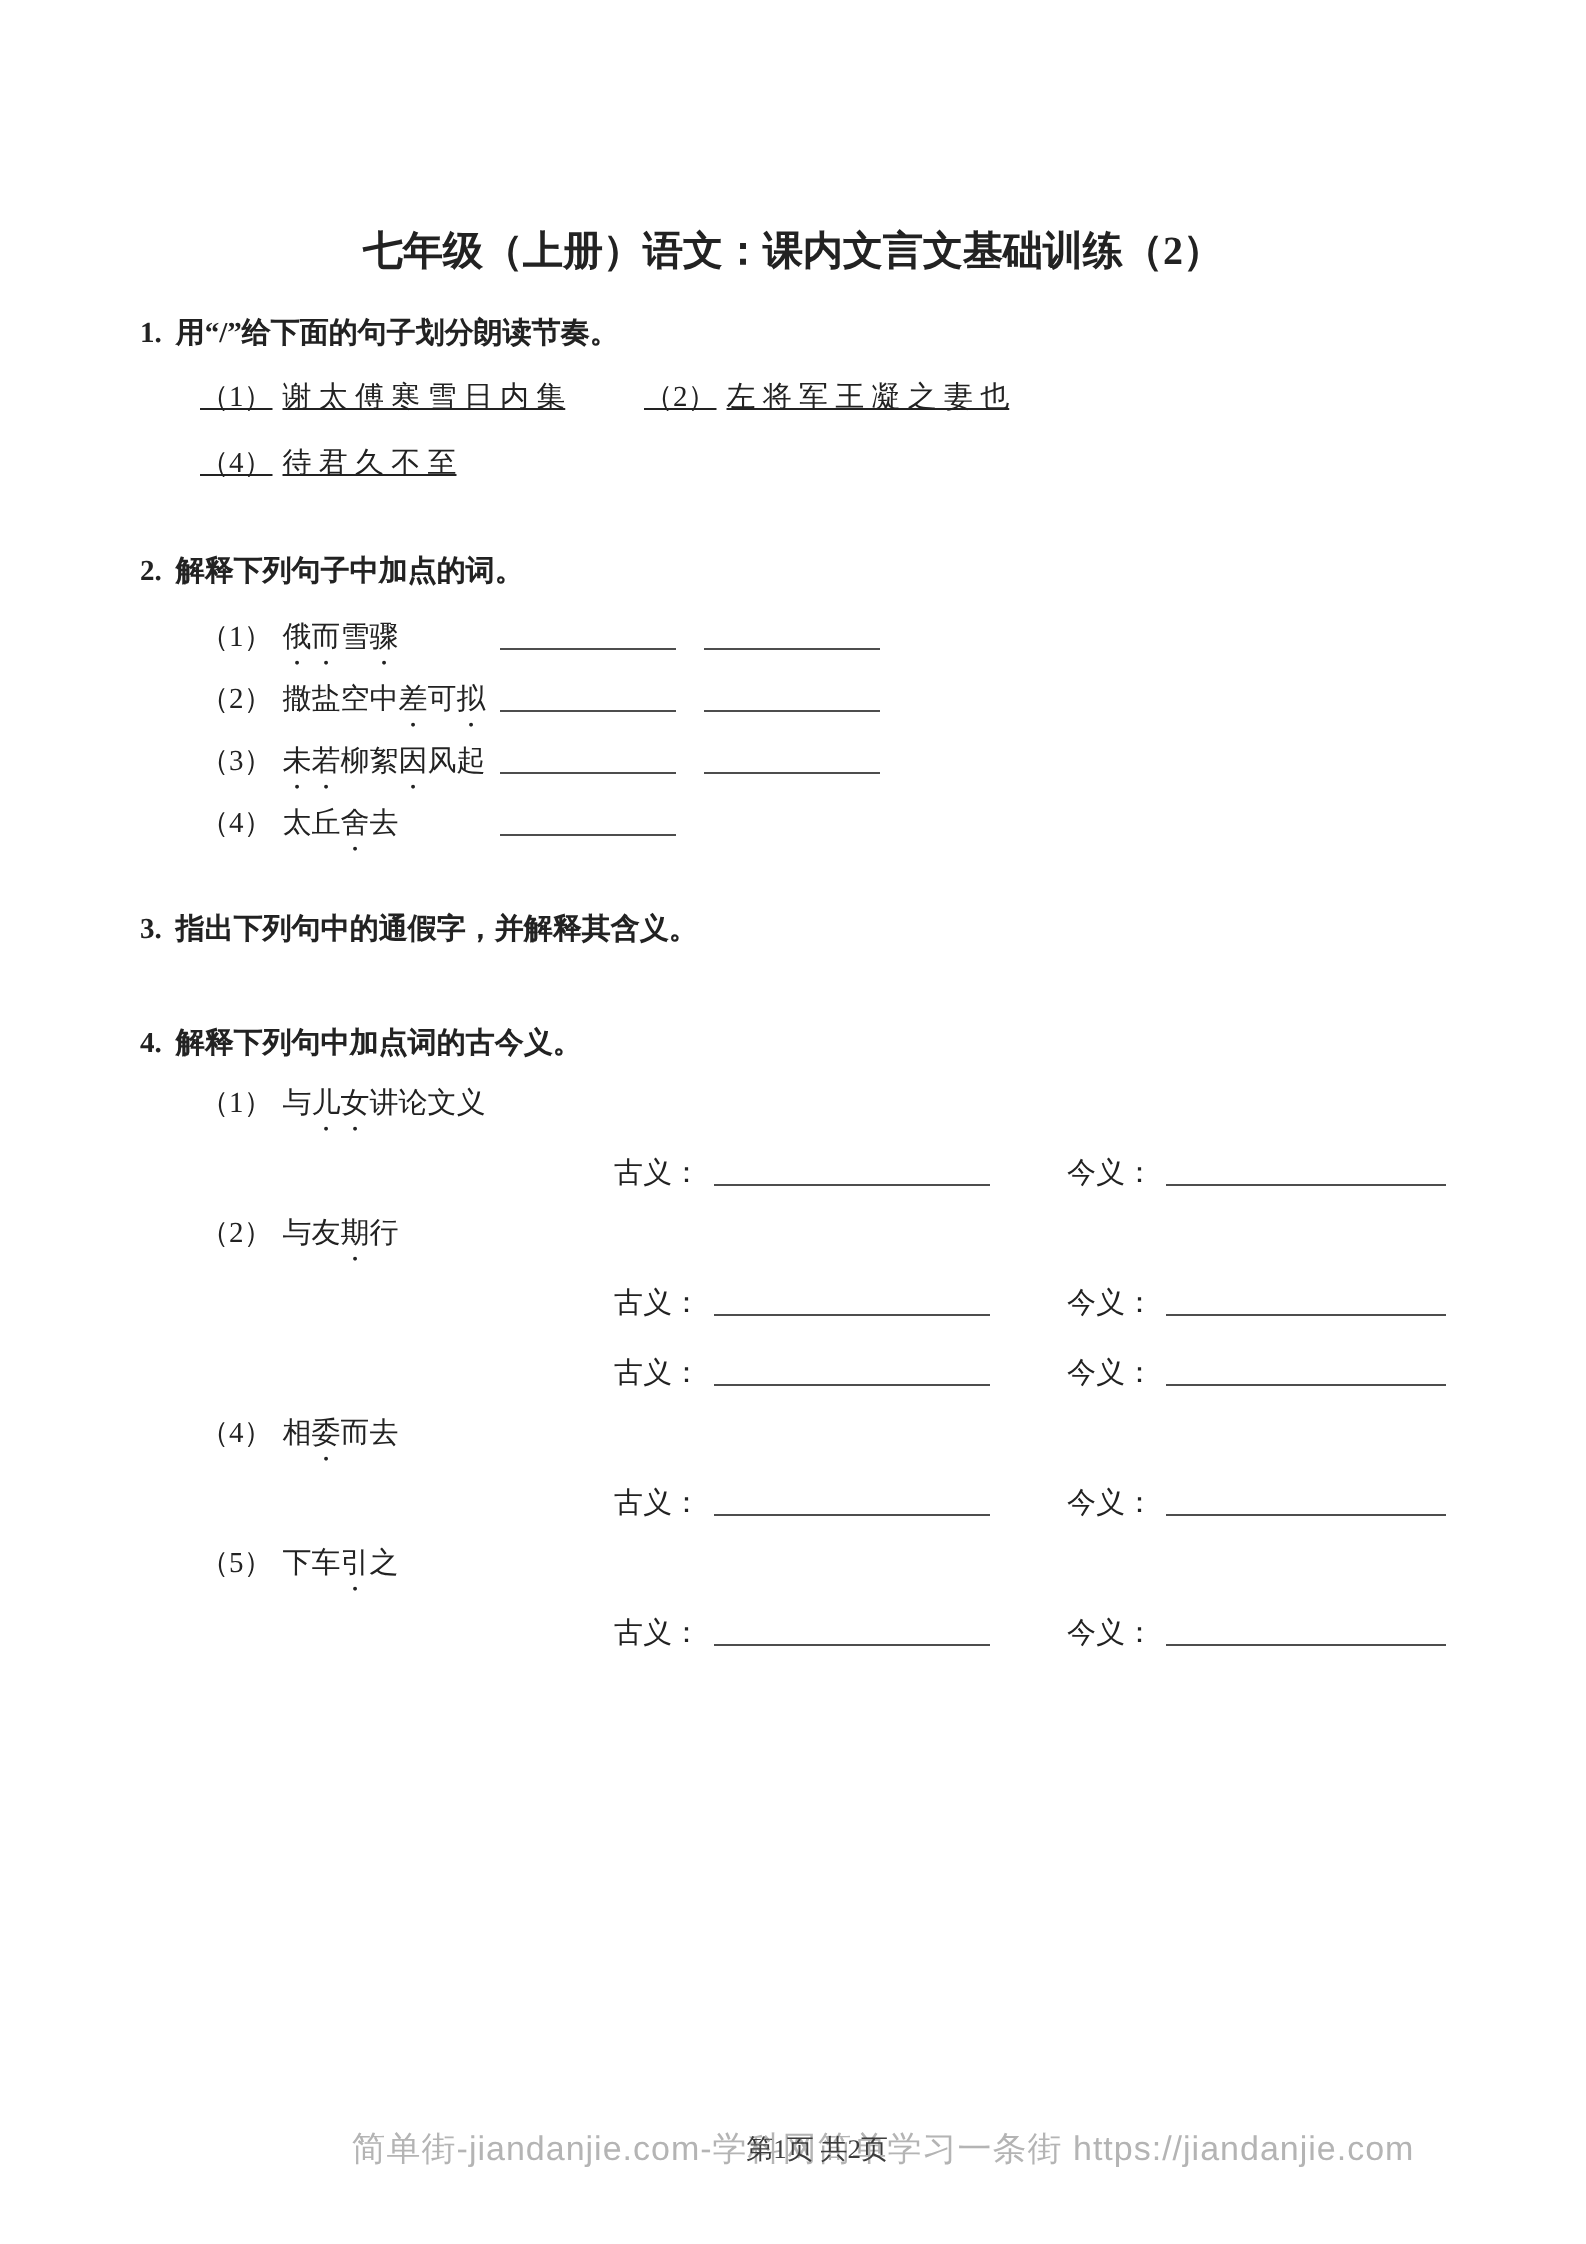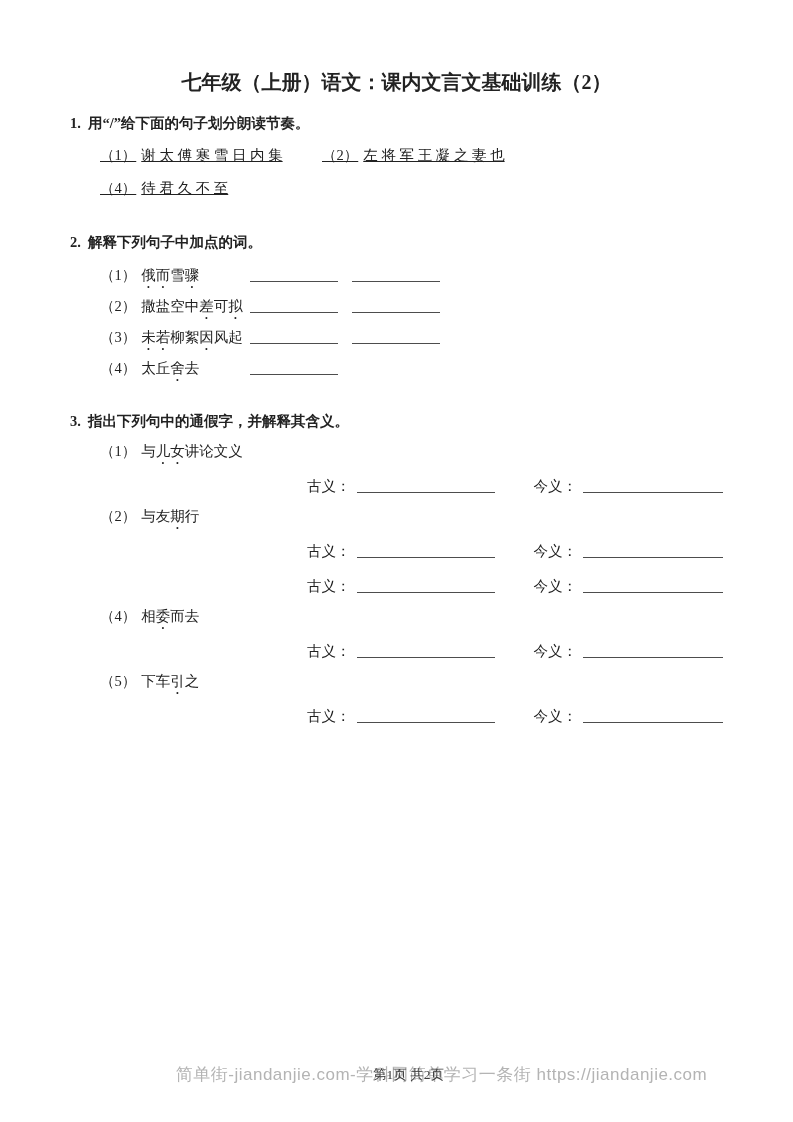--- a/index.html
+++ b/index.html
@@ -5,21 +5,21 @@
   html,body{margin:0;padding:0;background:#ffffff;}
   .page{
     position:relative;
     width:793px;height:1122px;
     background:#ffffff;
     overflow:hidden;
     font-family:"Liberation Serif","DejaVu Serif",serif;
     font-size:14.5px;
     color:#222222;
   }
-  .content{padding:69px 70px 0 70px;}
+  .content{padding:69px 70px 0 70px;margin-top:44px;}
 
   .title{
     text-align:center;
     font-size:20px;
     font-weight:bold;
     line-height:27px;
   }
   .subtitle{
     text-align:center;
     font-size:14.5px;
@@ -145,20 +145,21 @@
       <div class="q2-row">
         <span class="q2-phrase-cell"><span class="inum">（3）</span><span><span class="dc">未</span><span class="dc">若</span>柳絮<span class="dc">因</span>风起</span></span><span class="blank b88"></span><span class="blank b88"></span>
       </div>
       <div class="q2-row">
         <span class="q2-phrase-cell"><span class="inum">（4）</span><span>太丘<span class="dc">舍</span>去</span></span><span class="blank b88"></span>
       </div>
     </div>
 
     <div class="q-heading qh3"><span class="qnum">3.</span><span>指出下列句中的通假字，并解释其含义。</span></div>
 
+    <div class="q-heading qh4"><span class="qnum">4.</span><span>解释下列句中加点词的古今义。</span></div>
     <div class="q4-blocks">
 
       <div class="q4-block">
         <div class="q4-phrase"><span class="inum">（1）</span><span>与<span class="dc">儿</span><span class="dc">女</span>讲论文义</span></div>
         <div class="q4-meanings"><span class="mlabel">古义：</span><span class="blank b138"></span><span class="mlabel mlabel2">今义：</span><span class="blank b140"></span></div>
       </div>
 
       <div class="q4-block">
         <div class="q4-phrase"><span class="inum">（2）</span><span>与友<span class="dc">期</span>行</span></div>
         <div class="q4-meanings"><span class="mlabel">古义：</span><span class="blank b138"></span><span class="mlabel mlabel2">今义：</span><span class="blank b140"></span></div>

